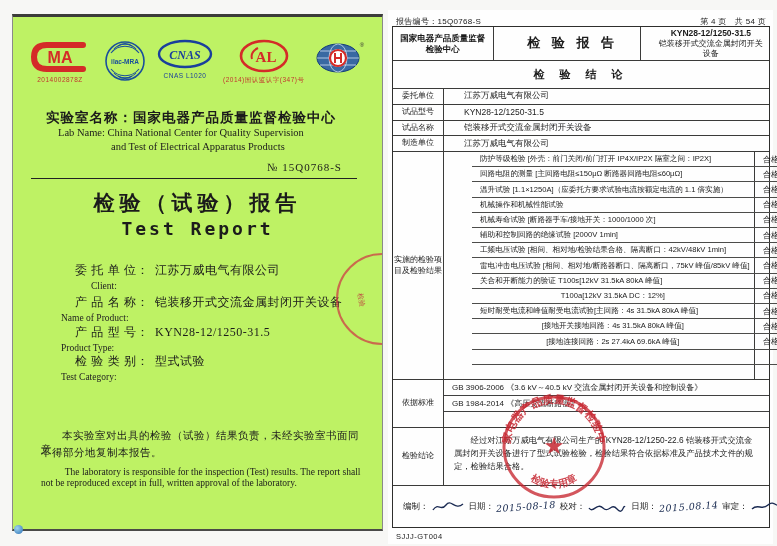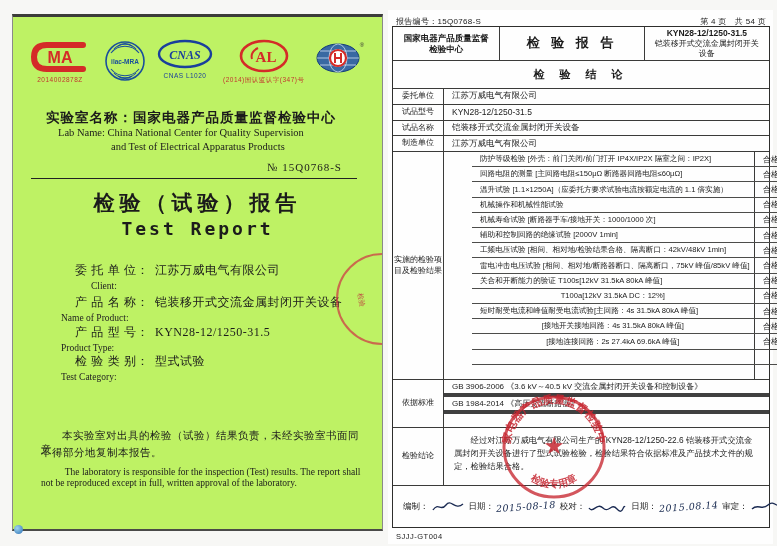--- a/index.html
+++ b/index.html
@@ -33,41 +33,41 @@
   .left-stamp span { position:absolute; left:16px; top:40px; font-size:7px; transform:rotate(80deg); }
   .blue-dot { position:absolute; left:14px; top:525px; width:9px; height:9px; border-radius:50%;
     background:radial-gradient(circle at 35% 35%, #9fd4f0, #2a6fb4); }
 
   
   .right-page { position:absolute; left:388px; top:10px; width:385px; height:534px; background:#fefefe; }
   .rp-meta { position:absolute; left:8px; top:6px; width:370px; display:flex; justify-content:space-between; font-size:8px; }
   .rp-report-no { letter-spacing:.3px; }
   .rp-page-info { letter-spacing:.3px; }
   .rtable { position:absolute; left:4px; top:16px; width:378px; height:502px; border:1.5px solid #2e2e2c; display:flex; flex-direction:column; font-size:8px; }
-  .trow { display:flex; border-bottom:1px solid #3b3b39; }
+  .trow { display:flex; border-bottom:1px solid #3b3b39;gap:12px; }
   .header-row { height:34px; }
   .hcell { display:flex; flex-direction:column; align-items:center; justify-content:center; text-align:center; line-height:1.25; }
   .hc1 { width:108px; border-right:1px solid #3b3b39; font-size:8.5px; font-weight:bold; }
   .hc2 { width:145px; border-right:1px solid #3b3b39; font-size:13px; font-weight:bold; letter-spacing:4px; }
   .hc3 { width:125px; font-size:8px; }
   .hc3 .b { font-weight:bold; font-size:8.5px; }
   .title-row { height:28px; align-items:center; justify-content:center; font-size:11px; font-weight:bold; letter-spacing:6px; }
   .info-row { height:15.75px; }
   .lcell { width:51px; border-right:1px solid #3b3b39; display:flex; flex-direction:column; align-items:center; justify-content:center; text-align:center; font-size:8px; line-height:1.3; flex-shrink:0; }
   .vcell { flex:1; display:flex; align-items:center; padding-left:8px; font-size:8.5px; }
   .tests-section { display:flex; border-bottom:1px solid #3b3b39; height:228px; }
   .tests-rows { flex:1; display:flex; flex-direction:column;margin-left:28px; }
   .test-row { flex:1; display:flex; border-bottom:1px solid #4c4c4a; }
   .test-row:last-child { border-bottom:none; }
   .item-cell { flex:1; display:flex; align-items:center; padding:0 4px 0 8px; border-right:1px solid #3b3b39; font-size:7.6px; white-space:nowrap; overflow:hidden; }
   .item-cell.center { justify-content:center; padding-left:4px; }
   .result-cell { width:33px; display:flex; align-items:center; justify-content:center; font-size:8px; }
   .standards-section { display:flex; border-bottom:1px solid #3b3b39; height:48px; }
   .std-rows { flex:1; display:flex; flex-direction:column; }
-  .std-row { flex:1; display:flex; align-items:center; padding-left:8px; border-bottom:4px solid #404040; font-size:8px; }
+  .std-row { flex:1; display:flex; align-items:center; padding-left:8px; border-bottom:1px solid #404040; font-size:8px; }
   .std-row:last-child { border-bottom:none; }
   .conclusion-section { display:flex; border-bottom:1px solid #3b3b39; height:58px; }
   .concl-text { flex:1; padding:6px 10px 0 10px; font-size:8.3px; line-height:1.55; text-indent:2em; }
   .sig-row { flex:1; display:flex; align-items:center; padding:0 6px; }
   .sig-group { flex:1; display:flex; flex-direction:row; gap:4px; padding-left:4px; }
   .sig-line { display:flex; align-items:center; font-size:8.5px; white-space:nowrap; }
   .hand { font-family:"DejaVu Serif",serif; font-style:italic; color:#16284e; font-size:9.5px; display:inline-block; transform:rotate(-4deg); margin-left:2px; letter-spacing:.5px; }
   .sig-svg { margin-left:2px; }
   .rp-footer { position:absolute; left:8px; top:522px; font-size:7.5px; letter-spacing:.5px; }
   .round-stamp { position:absolute; left:107px; top:378px; pointer-events:none; }

